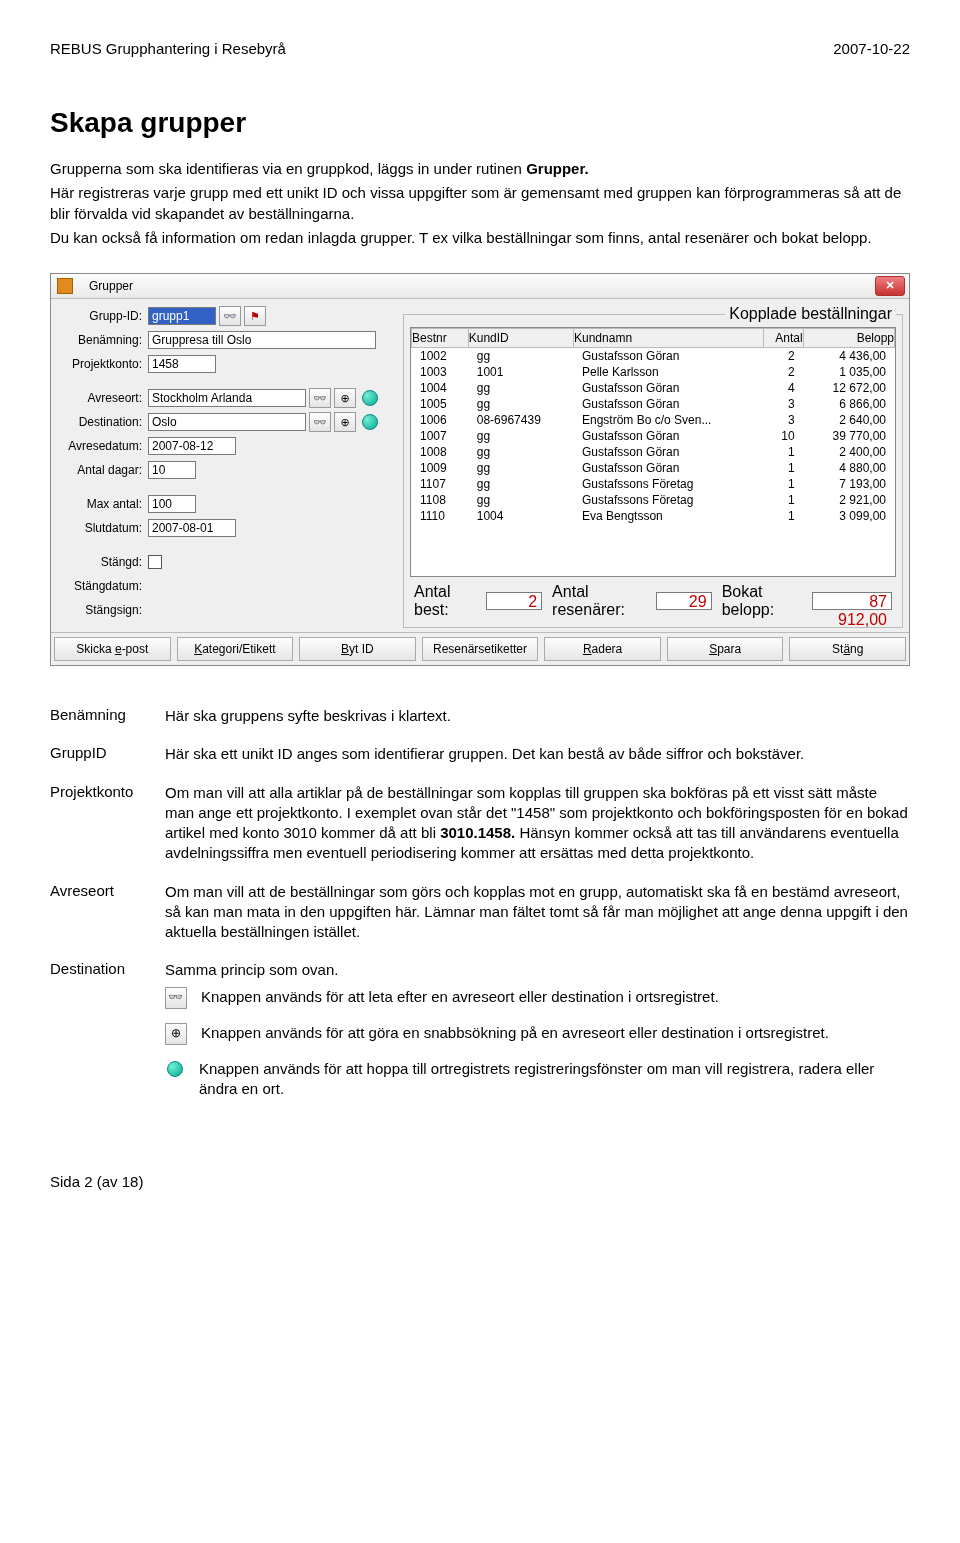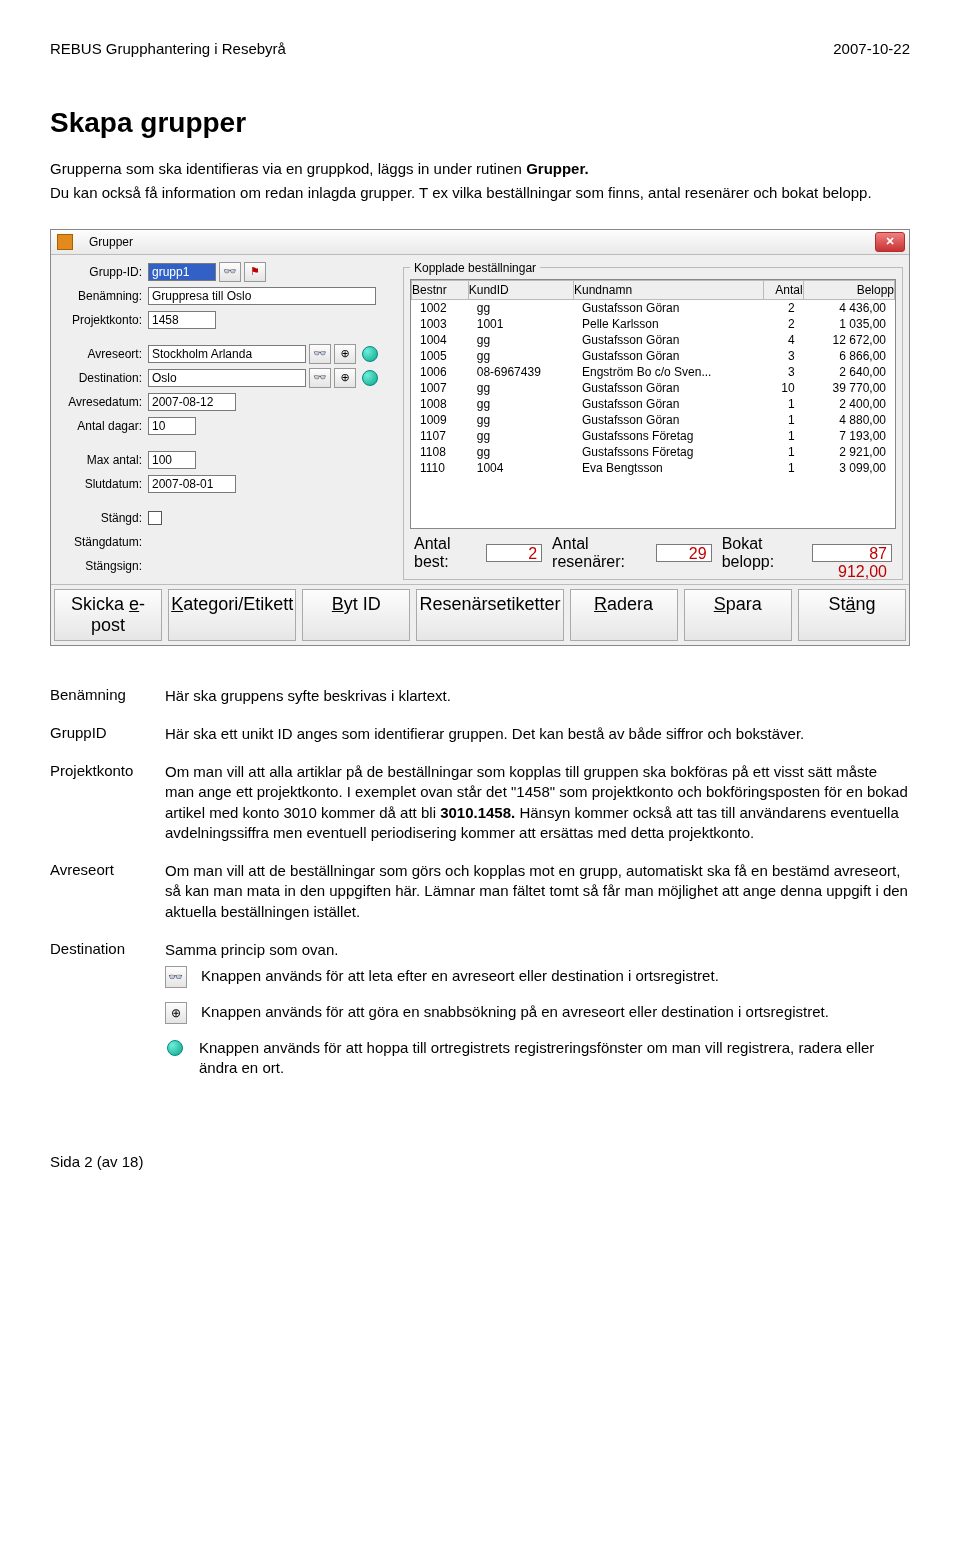--- a/index.html
+++ b/index.html
@@ -97,22 +97,23 @@
     width:12px;height:12px;border:1px solid #555;background:#fff;
   }
 
   fieldset.kopplade {
     border:1px solid #bbb;
     margin:0;
     padding:4px 6px 6px 6px;
     background:#efefef;
   }
   fieldset.kopplade legend {
-    font-size:12px;
+    font-size:16px;
     padding:0 4px;
+    text-align:right;
   }
   .tbl {
     width:100%;
     border-collapse:collapse;
     background:#fff;
     font-size:12px;
   }
   .tbl th {
     background:#efefef;
     border:1px solid #bbb;
@@ -147,21 +148,21 @@
     border-top:1px solid #bbb;
     background:#efefef;
   }
   .button-bar .bbtn {
     flex:1;
     border:1px solid #aaa;
     margin:4px 3px;
     padding:4px 2px;
     text-align:center;
     background:linear-gradient(#fdfdfd,#e6e6e6);
-    font-size:18px;
+    font-size:12px;
   }
   .bbtn .ul { text-decoration: underline; }
 
   
   .defs { margin-top:10px; }
   .def-row { display:flex; margin-bottom:18px; }
   .def-term { flex:0 0 115px; font-size:15px; }
   .def-body { flex:1; font-size:15px; line-height:1.35; }
   .def-body p { margin:0 0 6px 0; }
 
@@ -179,20 +180,21 @@
 
 <div class="doc-header">
   <span>REBUS Grupphantering i Resebyrå</span>
   <span>2007-10-22</span>
 </div>
 
 <h1>Skapa grupper</h1>
 
 <div class="intro">
   <p><span>Grupperna som ska identifieras via en gruppkod, läggs in under rutinen </span><span class="bold">Grupper.</span></p>
+  <p>Här registreras varje grupp med ett unikt ID och vissa uppgifter som är gemensamt med gruppen kan förprogrammeras så att de blir förvalda vid skapandet av beställningarna.</p>
   <p>Du kan också få information om redan inlagda grupper. T ex vilka beställningar som finns, antal resenärer och bokat belopp.</p>
 </div>
 
 <div class="dialog">
   <div class="titlebar">
     <div class="t-left">
       <span class="orange-sq"></span>
       <span>Grupper</span>
     </div>
     <div class="close-btn">✕</div>

